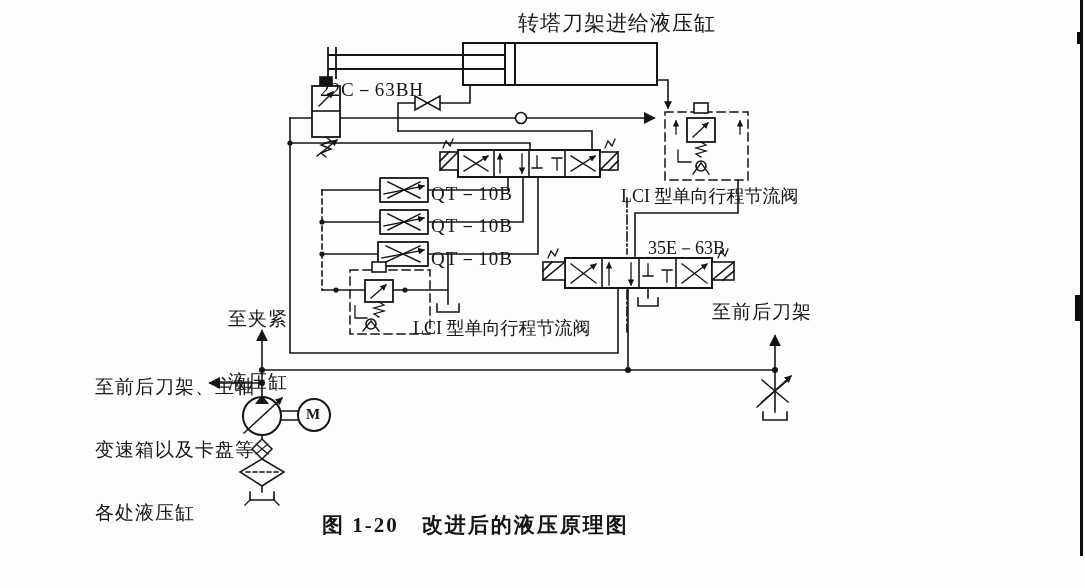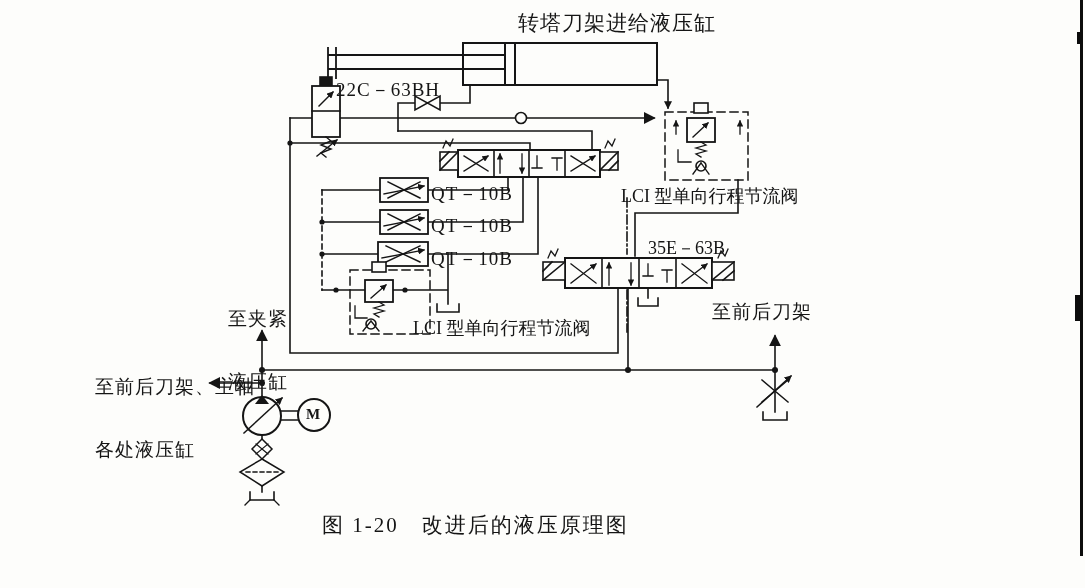--- a/index.html
+++ b/index.html
@@ -7,21 +7,21 @@
     position:relative;width:1085px;height:588px;background:#fdfdfb;
     font-family:"Liberation Serif","DejaVu Serif",serif;color:#151515;
     overflow:hidden;
   }
   .stage svg{position:absolute;left:0;top:0;}
   .lbl{position:absolute;white-space:pre;color:#151515;line-height:1.0;}
   .lbl.cjk{font-size:19px;letter-spacing:1px;}
   .lbl.code{font-size:19px;letter-spacing:1px;}
   .lbl.small{font-size:18px;text-align:right;}
   .multiline div{line-height:25px;}
-  .caption{font-size:21px;font-weight:normal;letter-spacing:2px;}
+  .caption{font-size:21px;font-weight:bold;letter-spacing:2px;}
   .scan-strip{position:absolute;background:#0c0c0c;}
 </style>
 </head>
 <body>
 
 <div class="stage">
 
   <svg width="1085" height="588" viewBox="0 0 1085 588" stroke="#151515" fill="none" stroke-width="1.6" stroke-linecap="square">
     <defs>
       <marker id="ah" viewBox="0 0 10 10" refX="8.5" refY="5" markerWidth="7.5" markerHeight="7.5" orient="auto-start-reverse">
@@ -236,39 +236,40 @@
       <path d="M762,380 L788,402 M762,402 L788,380" stroke-width="1.5"></path>
       <path d="M757,407 L791,376" marker-end="url(#ahs)" stroke-width="1.5"></path>
     </g>
     <g>
       <path d="M763,412 V420 H787 V412"></path>
     </g>
   </svg>
 
   <div class="lbl cjk" style="left:508px;top:13px;font-size:21px;margin-left:10px;">转塔刀架进给液压缸</div>
 
-  <div class="lbl code" style="left:336px;top:80px;">22C－63BH</div>
+  <div class="lbl code" style="left:320px;top:80px;">22C－63BH</div>
 
   <div class="lbl code" style="left:431px;top:184px;">QT－10B</div>
   <div class="lbl code" style="left:431px;top:216px;">QT－10B</div>
   <div class="lbl code" style="left:431px;top:249px;">QT－10B</div>
 
   <div class="lbl small" style="left:621px;top:187px;">LCI 型单向行程节流阀</div>
 
   <div class="lbl small" style="left:648px;top:239px;">35E－63B</div>
 
   <div class="lbl small" style="left:413px;top:319px;">LCI 型单向行程节流阀</div>
 
   <div class="lbl cjk multiline" style="left:228px;top:268px;">
     <div>至夹紧</div>
     <div>液压缸</div>
   </div>
 
   <div class="lbl cjk multiline" style="left:95px;top:336px;">
     <div>至前后刀架、主轴</div>
+    <div>变速箱以及卡盘等</div>
     <div>各处液压缸</div>
   </div>
 
   <div class="lbl cjk" style="left:712px;top:302px;">至前后刀架</div>
 
   <div class="lbl" style="left:306px;top:407px;font-size:15px;font-weight:bold;">M</div>
 
   <div class="lbl caption" style="left:322px;top:515px;">图 1-20　改进后的液压原理图</div>
 
   <div class="scan-strip" style="left:1080px;top:0;width:3px;height:556px;"></div>

